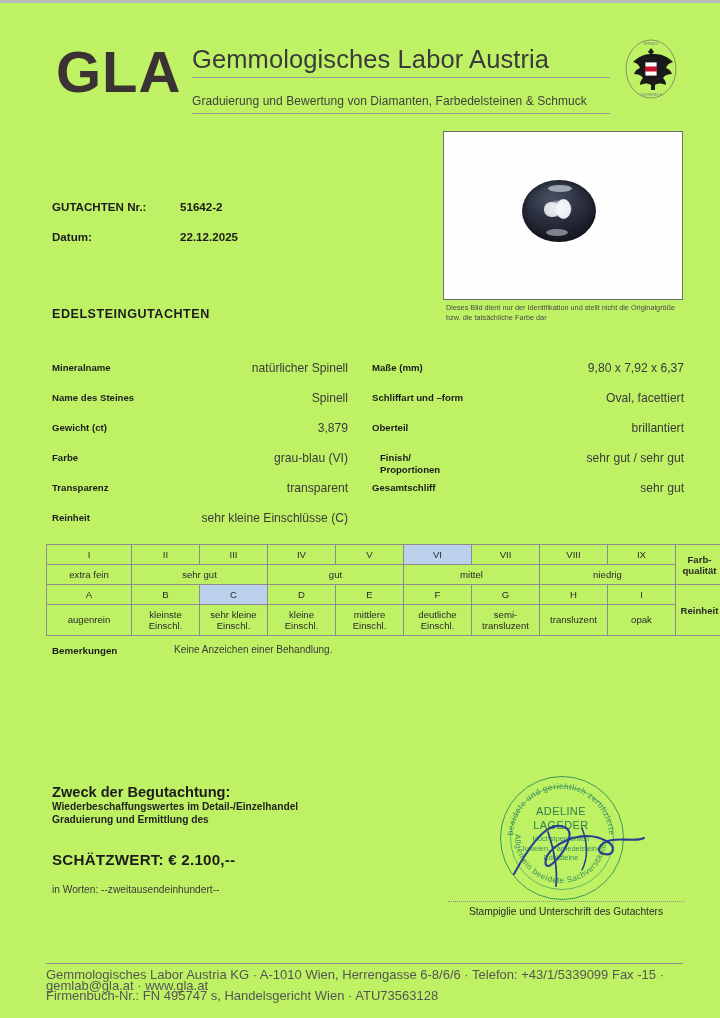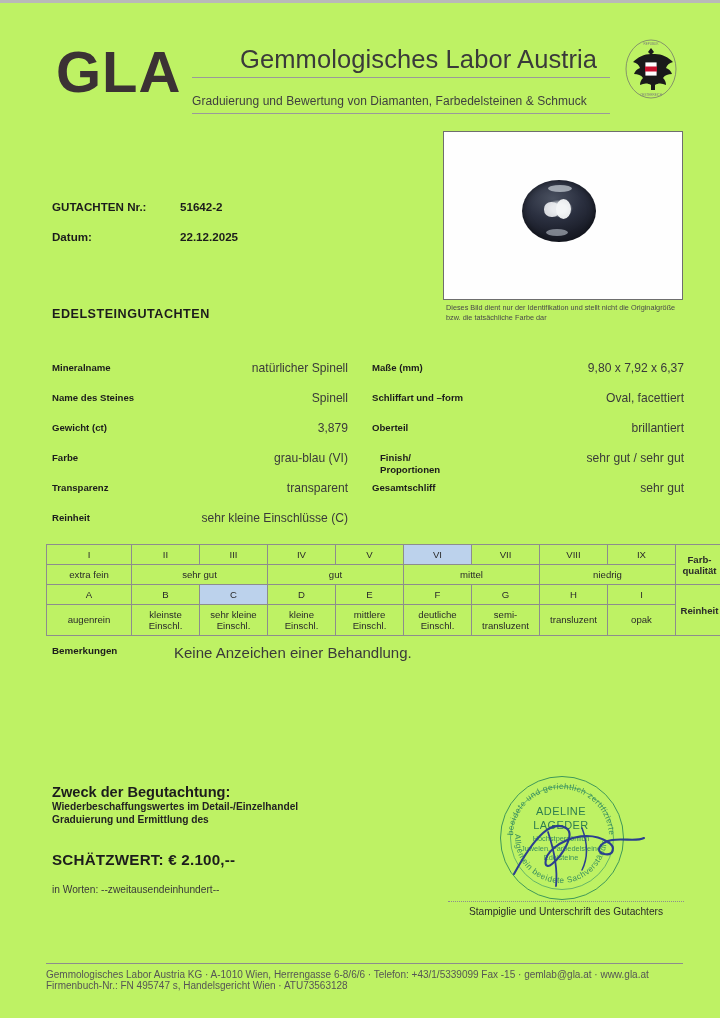--- a/index.html
+++ b/index.html
@@ -46,21 +46,20 @@
     position: absolute;
     left: 136px; top: 6px;
     width: 420px;
   }
   .header-title {
     font-size: 25.5px;
     color: #3a3a3a;
     line-height: 30px;
     letter-spacing: 0.1px;
     white-space: nowrap;
-    margin-left: 48px;
   }
   .header-rule {
     margin-top: 3px;
     border-top: 1px solid #9a9a9a;
     width: 418px;
   }
   .header-sub {
     font-size: 12px;
     color: #3f3f3f;
     margin-top: 16px;
@@ -189,21 +188,21 @@
   }
 
   
   .remarks { position: absolute; left: 52px; top: 645px; width: 560px; }
   .remarks-label {
     position: absolute; left: 0; top: 0;
     font-size: 9.8px; font-weight: bold; color: #1c1c1c;
   }
   .remarks-value {
     position: absolute; left: 122px; top: -1px;
-    font-size: 15px; color: #3a3a3a;
+    font-size: 10px; color: #3a3a3a;
   }
 
   
   .purpose { position: absolute; left: 52px; top: 783px; width: 360px; }
   .purpose-title {
     font-size: 14.6px; font-weight: bold; color: #1c1c1c; line-height: 18px;
   }
   .purpose-line {
     font-size: 10.2px; font-weight: bold; color: #232323; line-height: 12.5px;
   }
@@ -294,21 +293,21 @@
   .footer-rule {
     position: absolute;
     left: 46px; top: 963px;
     width: 637px;
     border-top: 1px solid #8d8d8d;
   }
   .footer {
     position: absolute;
     left: 46px; top: 970px;
     width: 637px;
-    font-size: 10px;
+    font-size: 13px;
     line-height: 10.5px;
     color: #555555;
   }
 </style>
 </head>
 <body>
 
 <div class="page">
 
   <div class="edge-top"></div>

